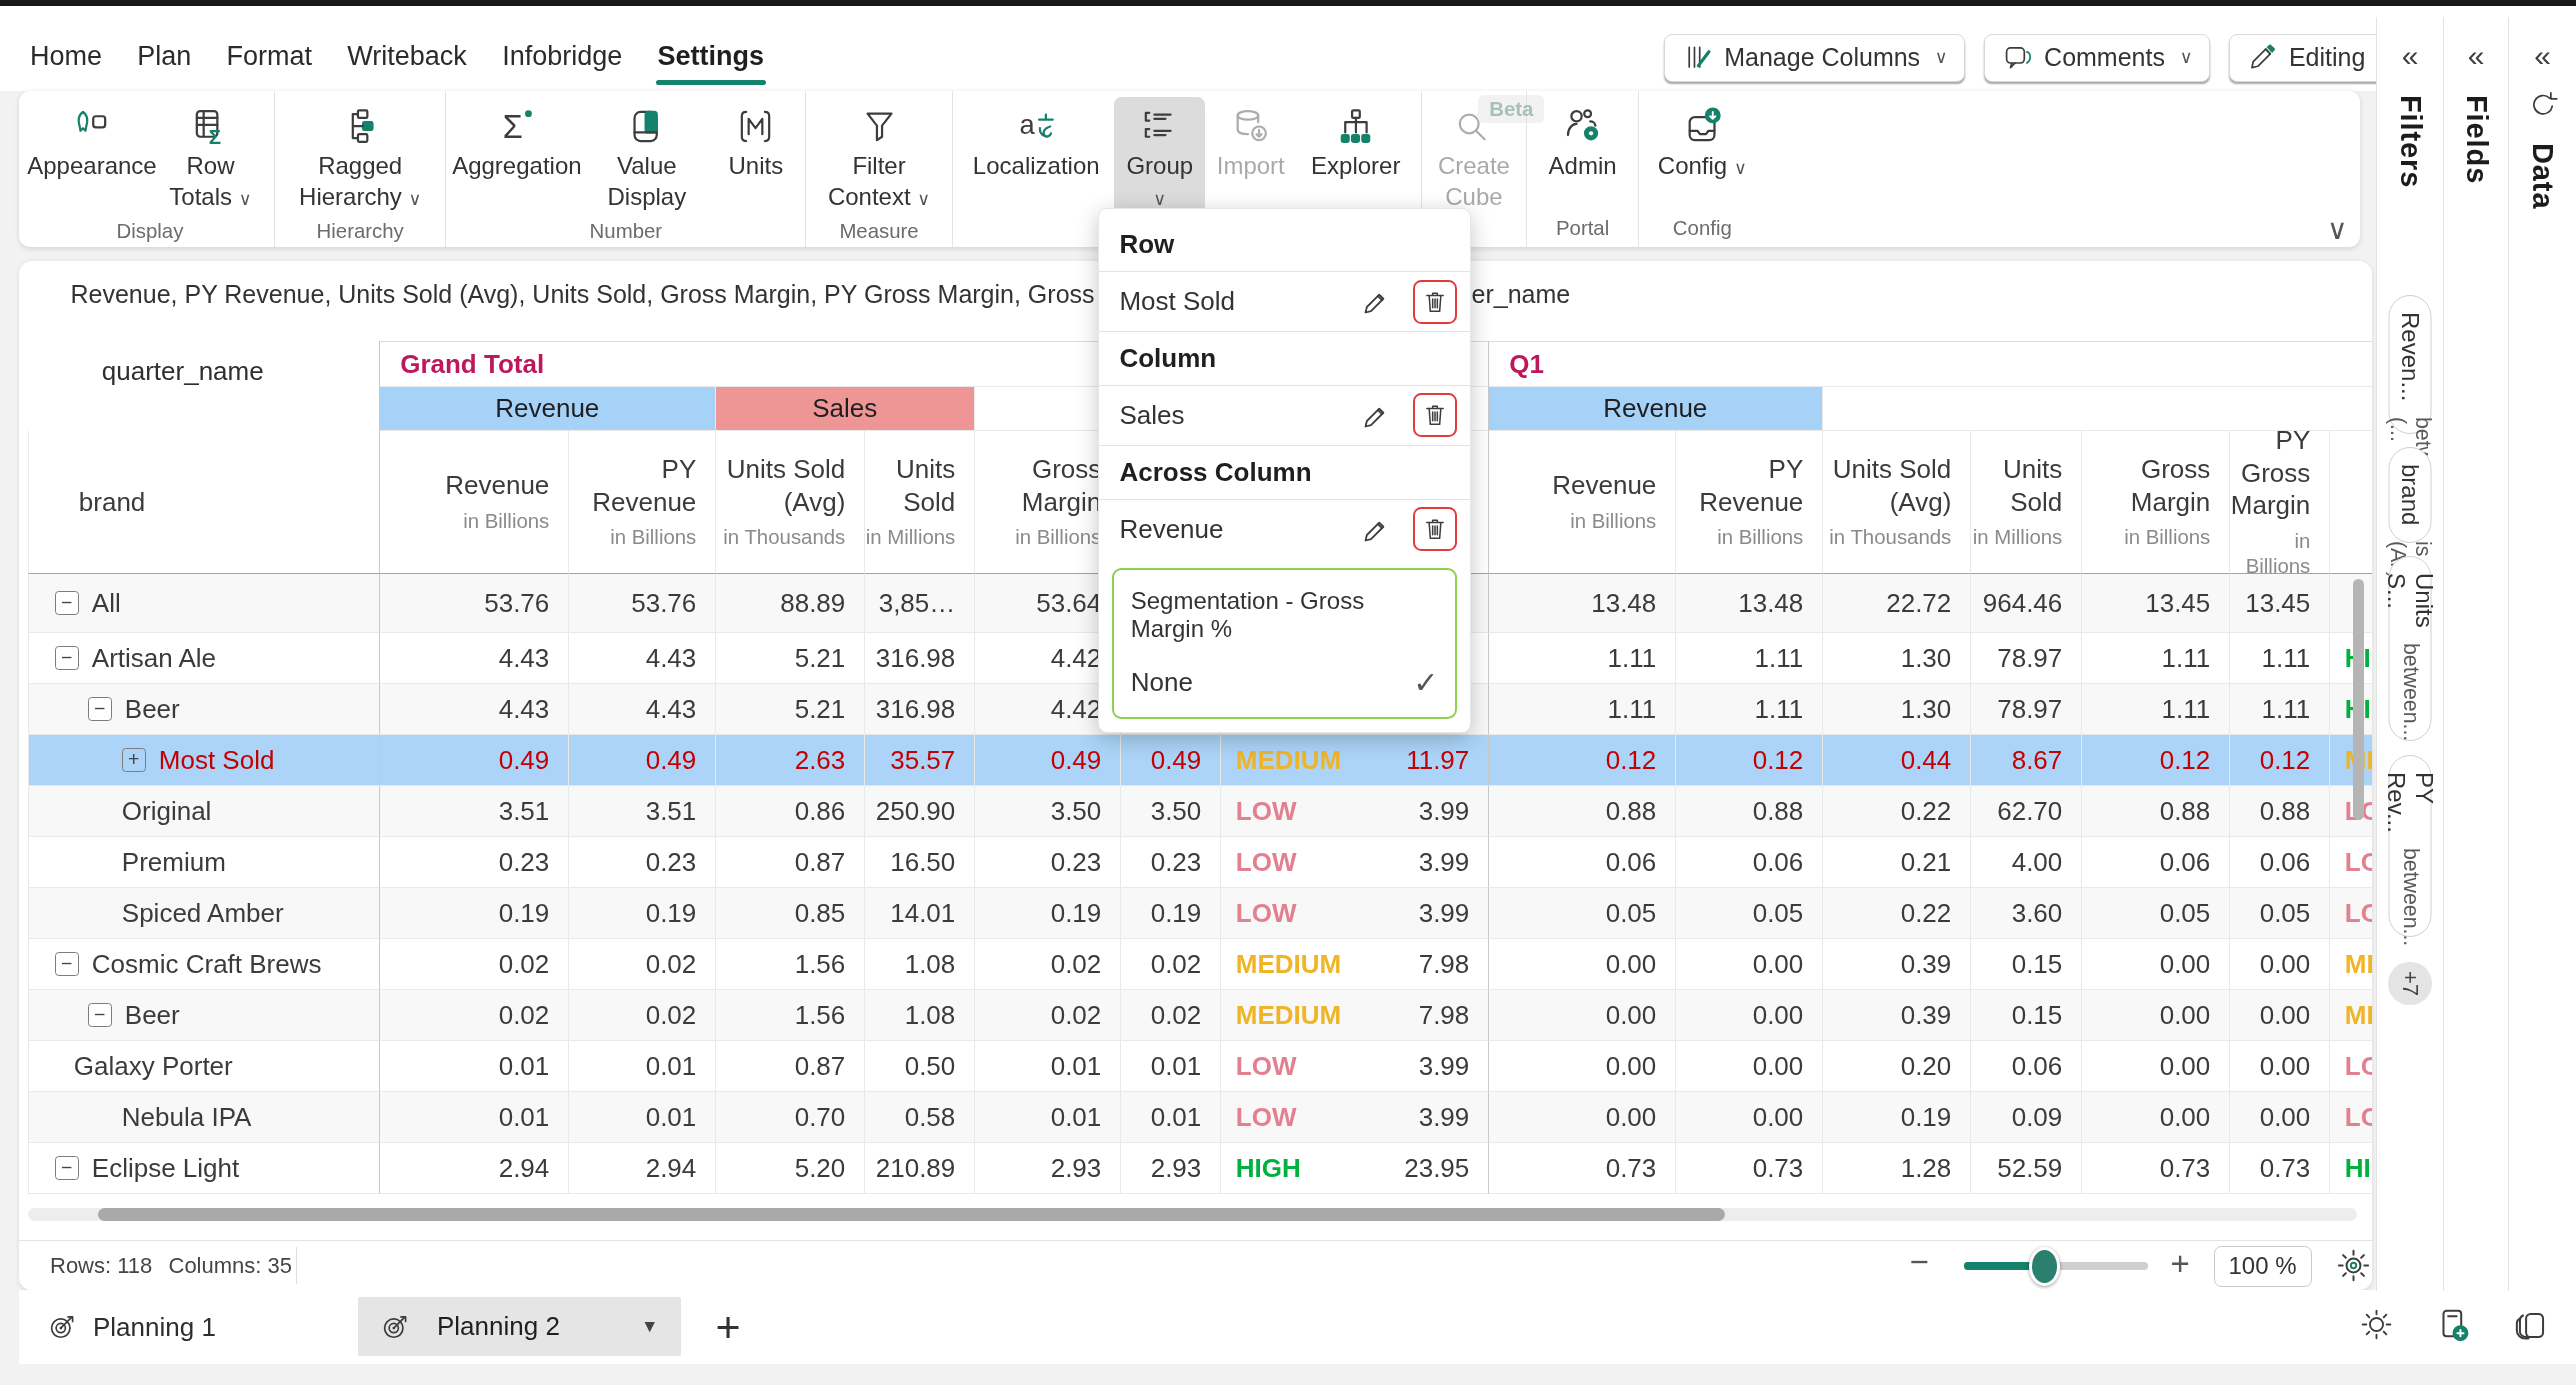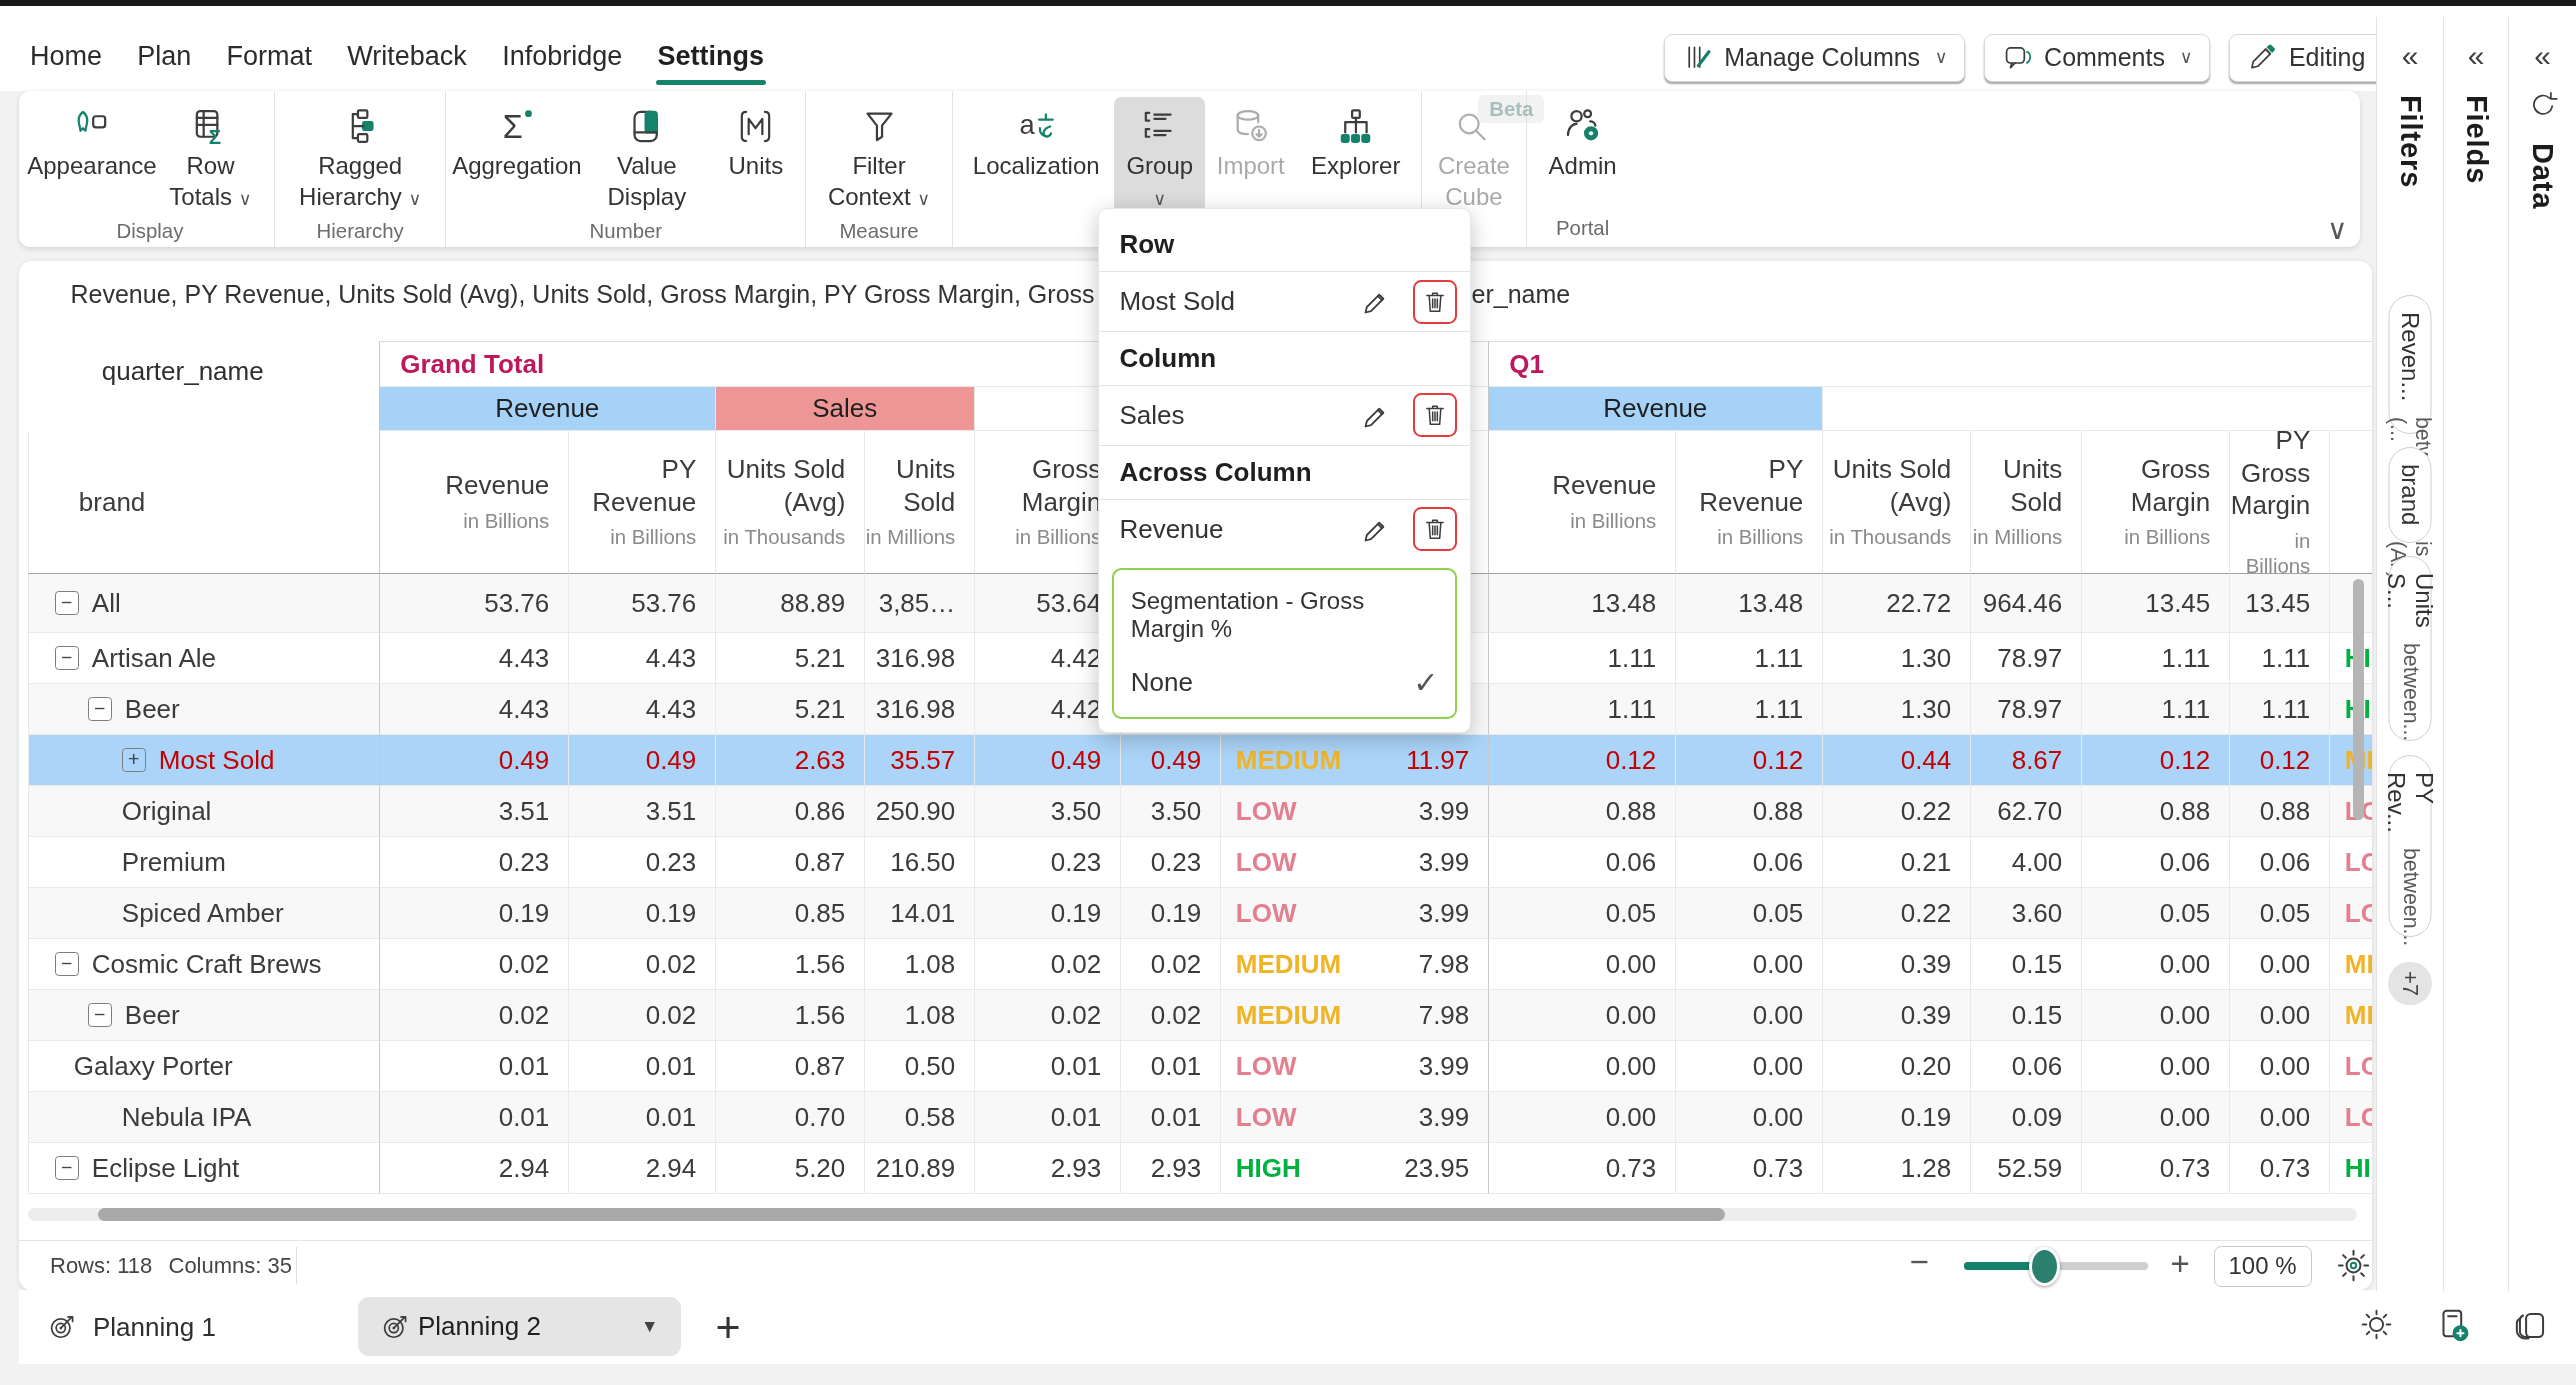--- a/index.html
+++ b/index.html
@@ -73,21 +73,21 @@
   .ztrack { position:absolute; left:1945px; top:21.3px; width:184px; height:7.4px; background:#cfcfcf; border-radius:3.7px; }
   .zfill { position:absolute; left:0; top:0; width:80px; height:7.4px; background:#15826b; border-radius:3.7px; }
   .zthumb { position:absolute; left:2010px; top:5.6px; width:31.5px; height:39px; background:#2b7f6e; border:3.7px solid #fff; border-radius:50%; box-shadow:0 0.9px 3.7px rgba(0,0,0,.4); }
   .zplus { position:absolute; left:2152px; top:3.7px; font-size:33px; color:#555; }
   .zbox { position:absolute; left:2195px; top:4.6px; width:98px; height:41px; border:0.9px solid #c9c9c9; border-radius:7.4px; display:flex; align-items:center; justify-content:center; font-size:24px; color:#333; background:#fff; }
   .zgear { position:absolute; left:2316px; top:5.6px; }
 
   
   .tabbar { position:absolute; left:18.5px; top:1290px; width:2557px; height:74px; background:#fff; }
   .tab1 { position:absolute; left:28px; top:0; height:74px; display:flex; align-items:center; gap:15px; font-size:26px; color:#2e2e2e; }
-  .tab2 { position:absolute; left:339px; top:7.4px; width:323px; height:59px; background:#e5e5e5; border-radius:11px; display:flex; align-items:center; gap:7px; padding:0 22px; font-size:26px; color:#1f1f1f; }
+  .tab2 { position:absolute; left:339px; top:7.4px; width:323px; height:59px; background:#e5e5e5; border-radius:2px; display:flex; align-items:center; gap:26px; padding:0 22px; font-size:26px; color:#1f1f1f; }
   .tab2 .tchev { margin-left:auto; font-size:17.6px; color:#444; }
   .addtab { position:absolute; left:697px; top:13px; font-size:43px; font-weight:300; color:#333; }
   .tb-icons { position:absolute; right:26px; top:16.7px; display:flex; gap:41px; }
 
   
   .sidebar { position:absolute; left:2376px; top:16.7px; width:200px; height:1274px; }
   .scol { position:absolute; top:0; bottom:0; background:#fff; border-left:0.9px solid #e3e3e3; }
   .scol1 { left:0; width:67px; } .scol2 { left:67px; width:65px; } .scol3 { left:132px; width:69px; border-right:0.9px solid #e3e3e3; }
   .schev { position:absolute; top:22px; left:0; right:0; text-align:center; font-size:30px; color:#3f3f3f; }
   .vtext { writing-mode:vertical-rl; }
@@ -321,20 +321,36 @@
                 <circle cx="30" cy="9" r="4"></circle>
                 <path d="M33 18c3 0 6 2 6 5"></path>
                 <circle cx="34" cy="32" r="7" fill="#15826b" stroke="#15826b"></circle>
                 <circle cx="34" cy="32" r="2.5" fill="#fff" stroke="none"></circle>
               </svg>
             </span>
             <span class="rlabel">Admin</span>
           </div>
         </div>
         <div class="rgl">Portal</div>
+      </div>
+      <div class="rgroup">
+        <div class="rbtns">
+          <div class="rbtn" style="width: 115px;">
+            <span class="ric">
+              <svg viewBox="0 0 48 48" width="41" height="41" fill="none" stroke="#3d3d3d" stroke-width="2.6" stroke-linecap="round" stroke-linejoin="round">
+                <rect x="9" y="13" width="29" height="27" rx="6"></rect>
+                <path d="M9 29h9l3 4h7l3-4h7"></path>
+                <circle cx="36" cy="11" r="8" fill="#15826b" stroke="#15826b"></circle>
+                <path d="M36 7v8M33 12l3 3 3-3" stroke="#fff" stroke-width="2.2"></path>
+              </svg>
+            </span>
+            <span class="rlabel">Config <span class="chev">∨</span></span>
+          </div>
+        </div>
+        <div class="rgl">Config</div>
       </div>
     </div>
   <div class="ribbon-collapse" style="position:absolute; left:2327px; top:213px; font-size:28px; color:#555;">∨</div>
 
   <div class="card">
     <div class="ttl ttl-l">Revenue, PY Revenue, Units Sold (Avg), Units Sold, Gross Margin, PY Gross Margin, Gross Margin %</div>
     <div class="ttl ttl-r">er_name</div>
     <div class="tbl" id="tbl" style="grid-template-columns: 352px 189px 147px 149px 110px 146px 100px 268px 187px 147px 148px 111px 148px 100px 45px; grid-template-rows: 46px 44px 143px 59px repeat(11, 51px); width: 2351px;">
         <div class="tc corner" style="grid-area: 1 / 1 / span 2;">quarter_name</div>
         <div class="tc hsec strongR" style="grid-area: 1 / 2 / auto / span 7;">Grand Total</div>

